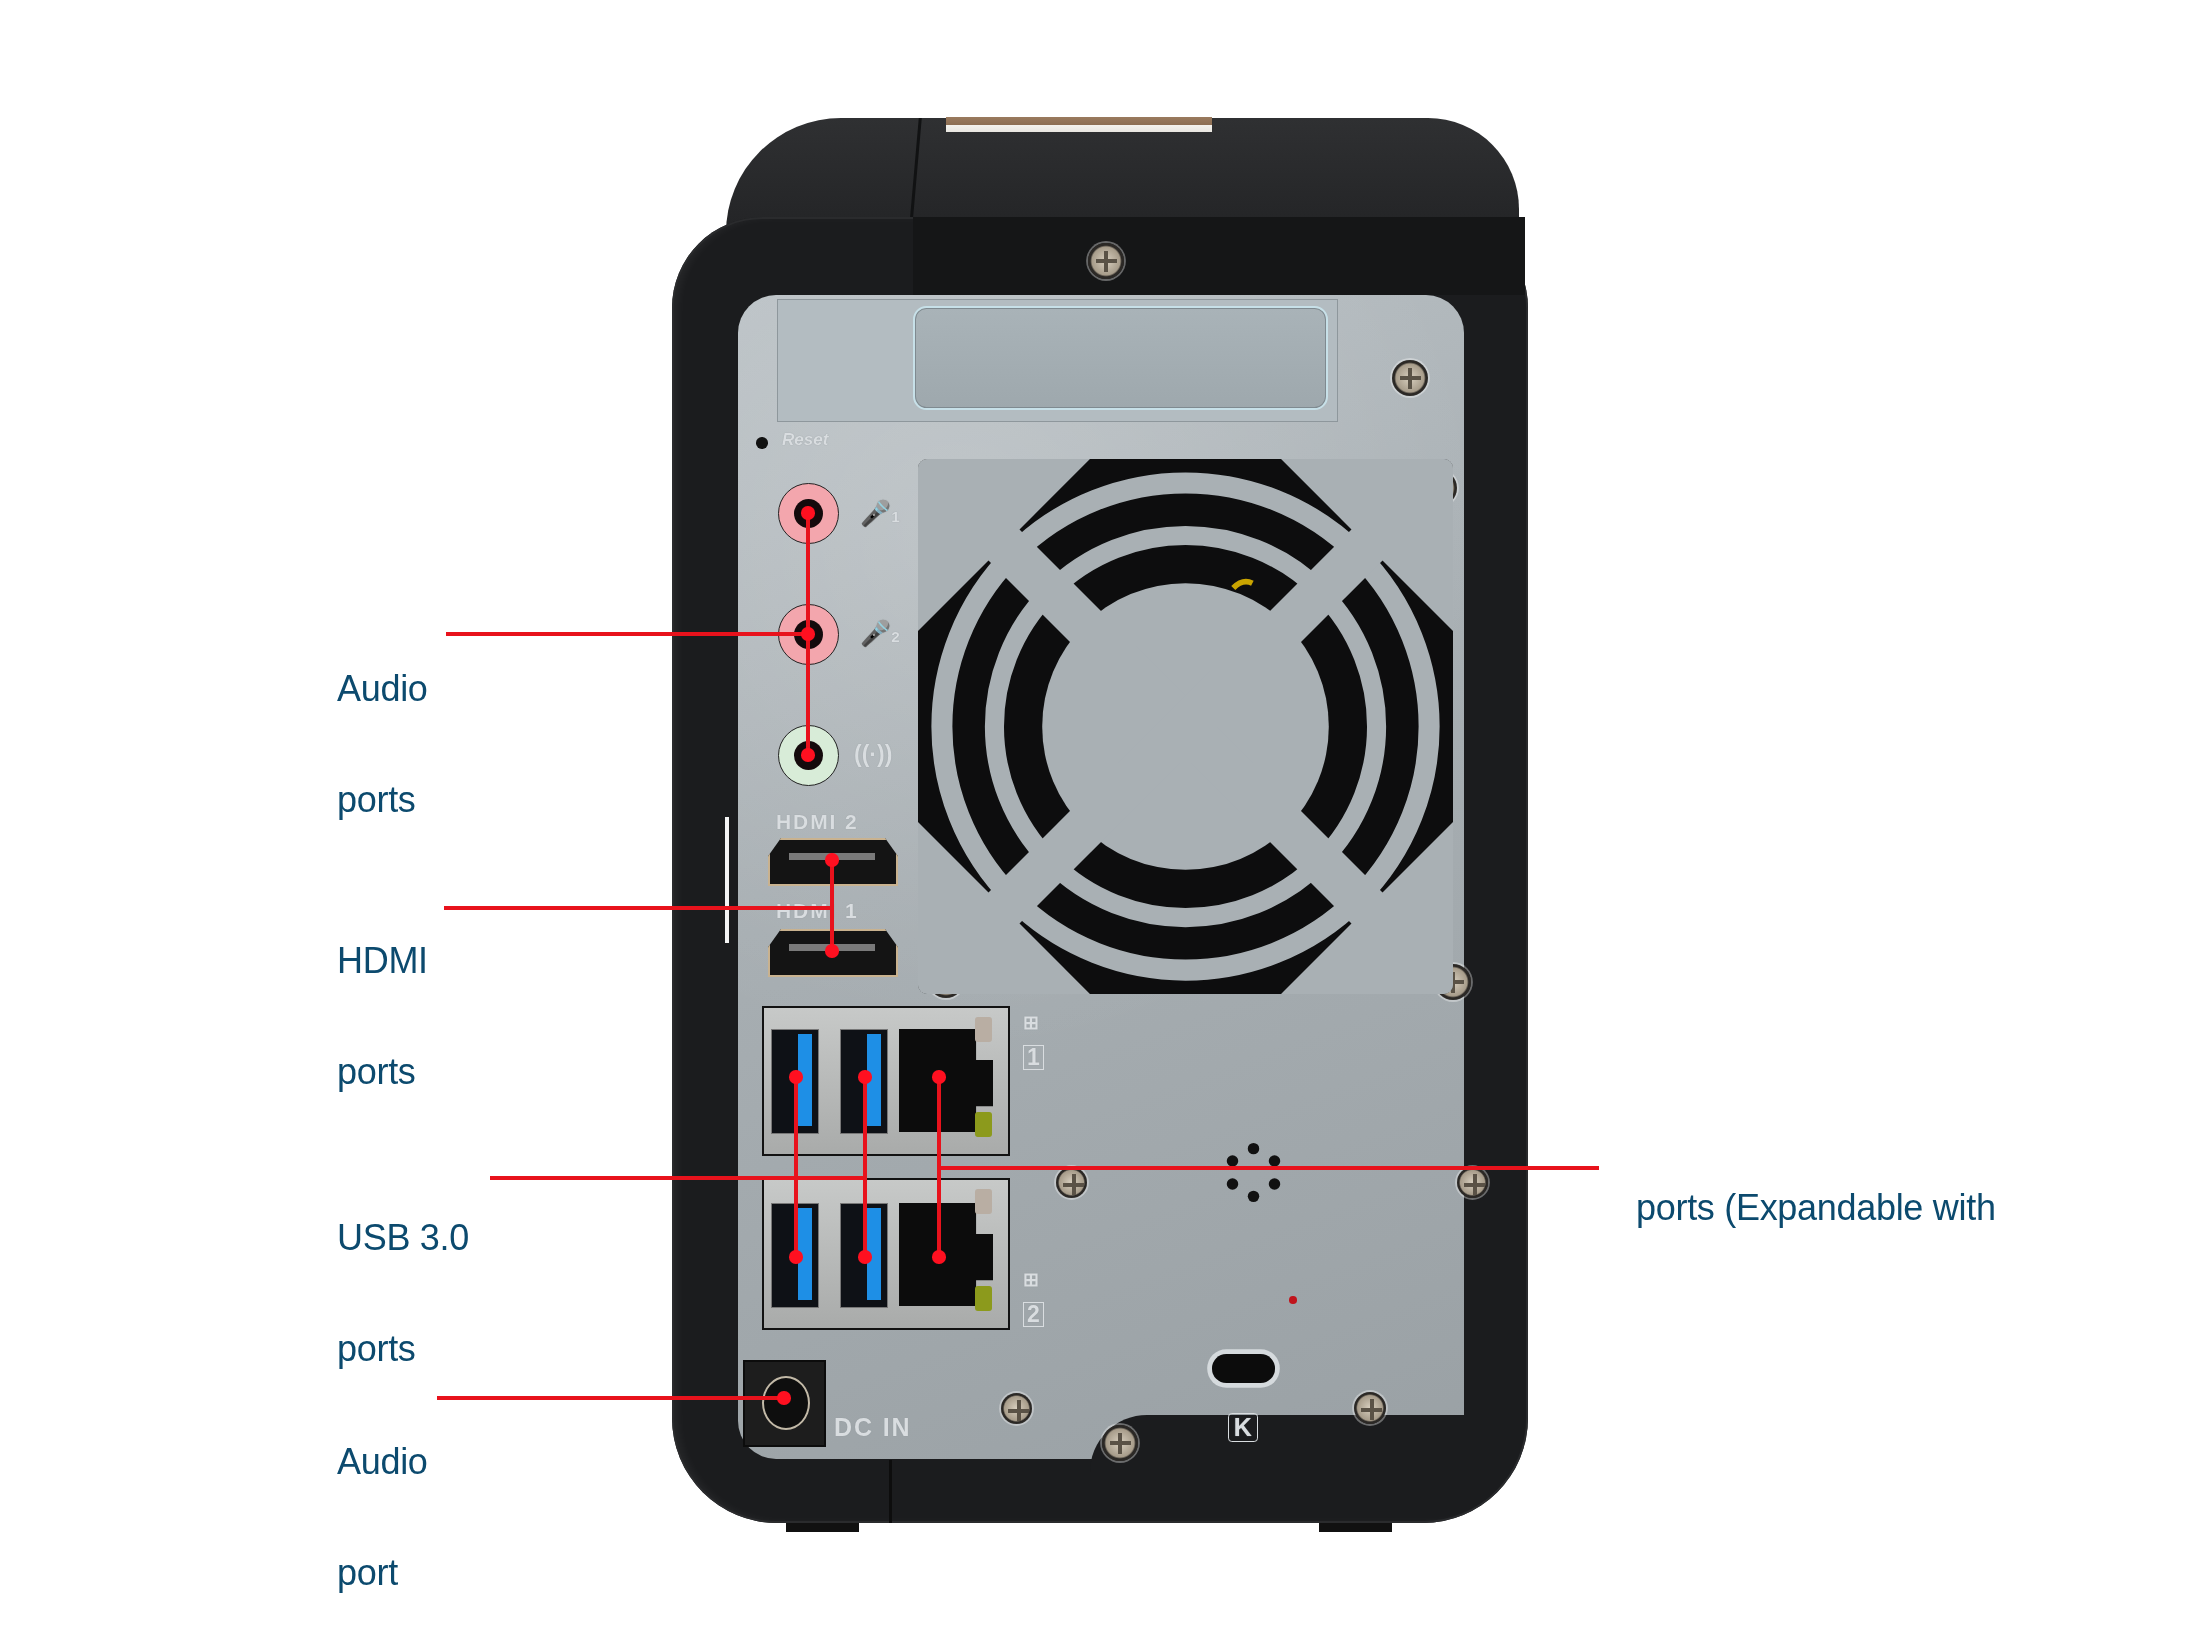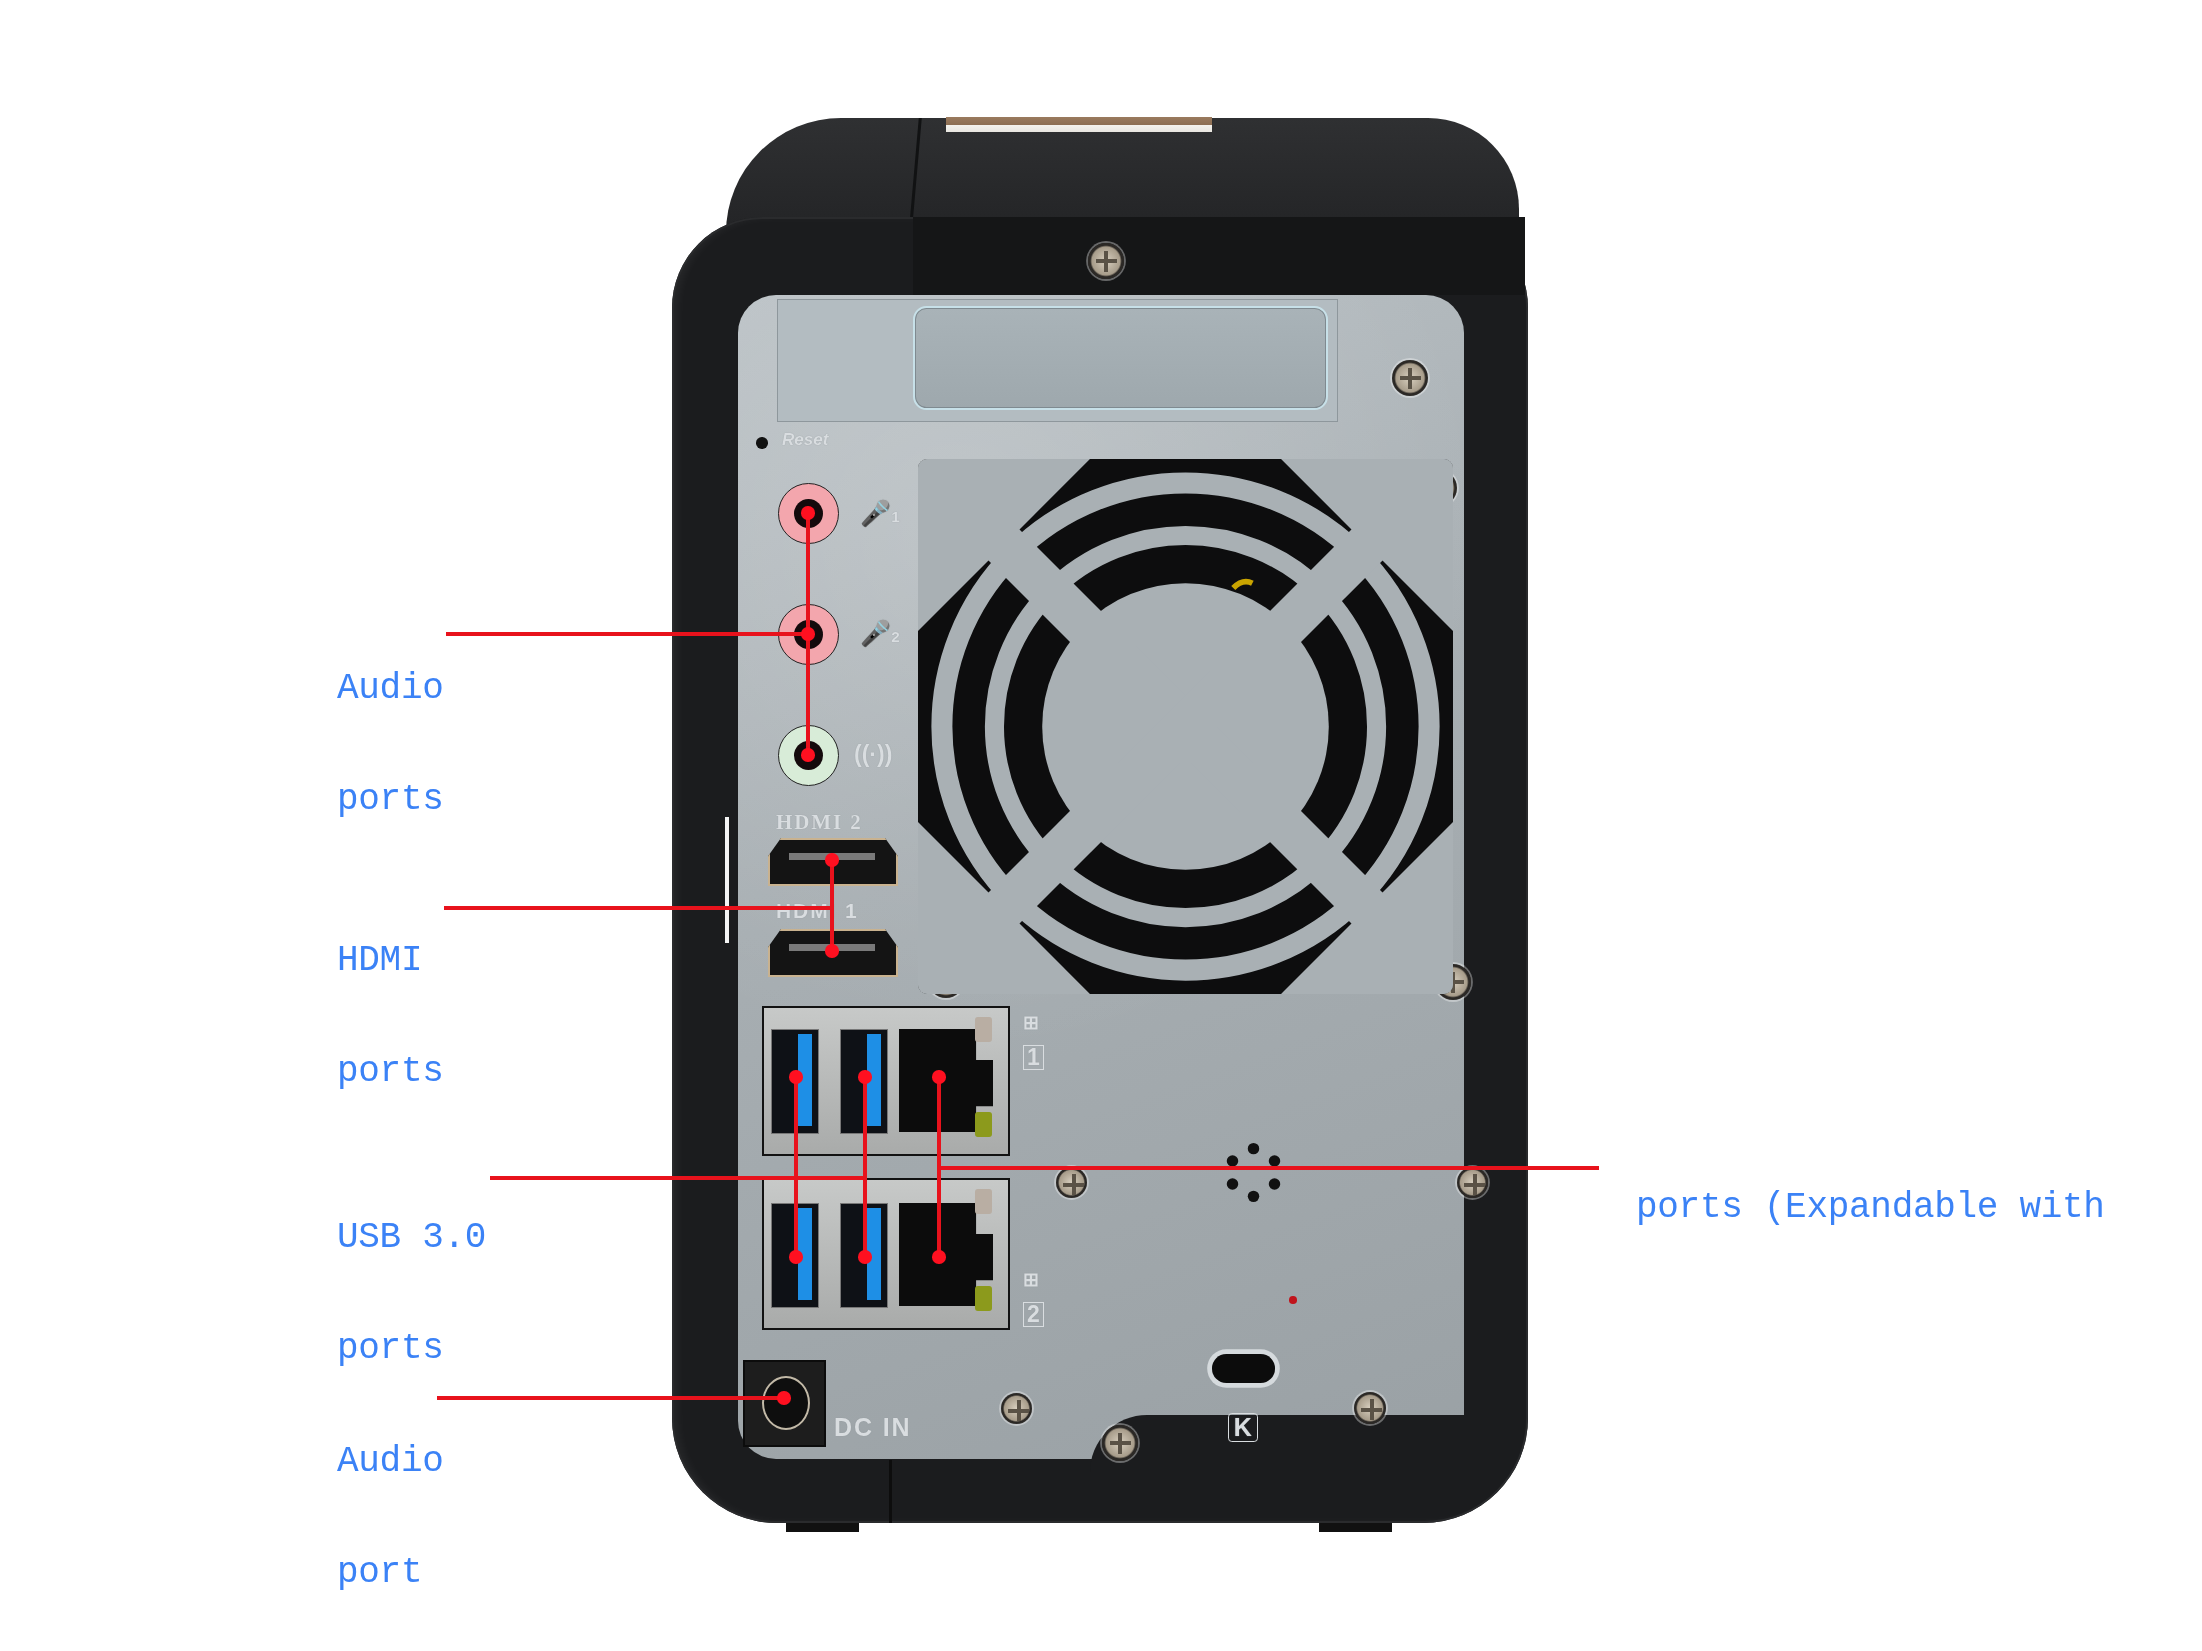--- a/index.html
+++ b/index.html
@@ -1,22 +1,22 @@
 <!DOCTYPE html>
 <html><head>
 <meta charset="utf-8">
 <style>
   html, body { margin: 0; padding: 0; background: #ffffff; }
   body { width: 2202px; height: 1652px; position: relative; overflow: hidden;
          font-family: "Liberation Sans", sans-serif; }
   .abs { position: absolute; }
 
   
-  .label { position: absolute; color: #3b82f6; font-size: 36px; line-height: 37px;
-           font-family: Liberation Mono, monospace; white-space: pre; letter-spacing: -0.3px; }
+  .label { position: absolute; color: #0c4a6e; font-size: 36px; line-height: 37px;
+           font-family: Liberation Sans, sans-serif; white-space: pre; letter-spacing: -0.3px; }
   .label span { display: block; }
   .leader { position: absolute; background: #e8121c; height: 3.8px; }
   .leader-v { position: absolute; background: #e8121c; width: 3.8px; }
   .dot { position: absolute; width: 13.4px; height: 13.4px; border-radius: 50%; background: #ff1020;
          margin-left: -6.7px; margin-top: -6.7px; z-index: 6; }
 
   
   .top-shell { left: 726px; top: 118px; width: 793px; height: 191px;
                background: linear-gradient(180deg,#2f3032 0%,#232426 60%,#1c1d1f 100%);
                border-radius: 115px 91px 0 0; }
@@ -156,21 +156,21 @@
     <div class="hole"></div>
   </div>
 <div class="jack" style="left:808px;top:755px;background:#d8ecd8;">
     <div class="hole"></div>
   </div>
 <div class="etched" style="left:860px;top:499px;font-size:25px;">🎤<span style="font-size:15.3px;">1</span></div>
 <div class="etched" style="left:860px;top:619px;font-size:25px;">🎤<span style="font-size:15.3px;">2</span></div>
 <div class="etched" style="left:854px;top:741px;font-size:23px;">((·))</div>
 
 <div class="abs white-strip"></div>
-<div class="etched" style="left:776px;top:810px;font-size:21px;letter-spacing:1.9px;font-family:Liberation Serif, serif;">HDMI 2</div>
+<div class="etched" style="left:776px;top:810px;font-size:21px;letter-spacing:1.9px;">HDMI 2</div>
 <div class="hdmi" style="left:768px;top:838px;">
     <div class="tongue"></div>
   </div>
 <div class="etched" style="left:776px;top:899px;font-size:21px;letter-spacing:1.9px;">HDMI 1</div>
 <div class="hdmi" style="left:768px;top:929px;">
     <div class="tongue"></div>
   </div>
 
 <div class="cage" style="left:762px;top:1006px;width:244px;height:146px;"></div>
 <div class="usb" style="left:771px;top:1029px;">

